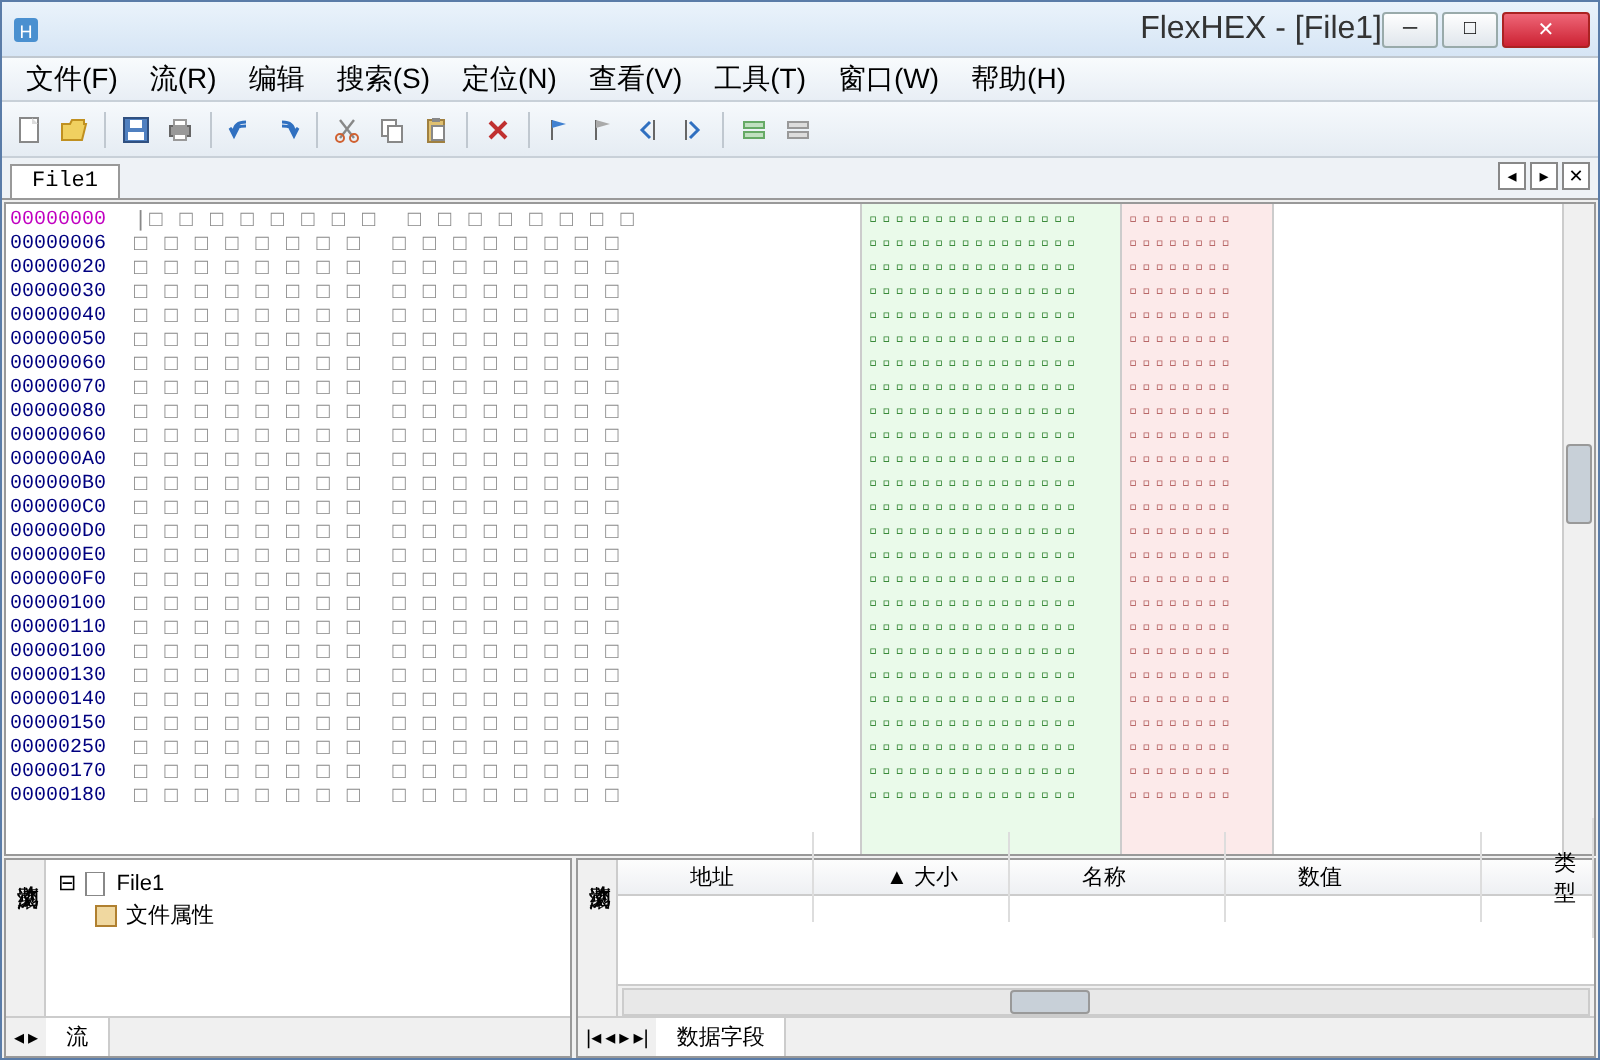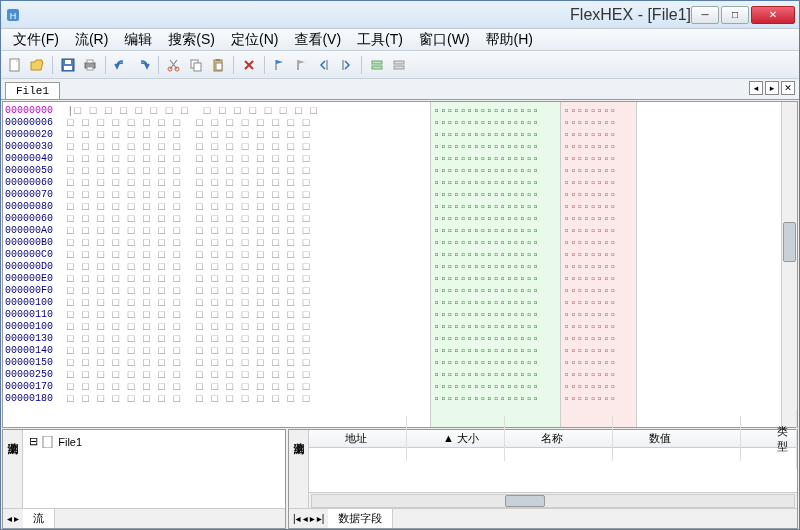--- a/index.html
+++ b/index.html
@@ -326,20 +326,28 @@
         <div class="tree">
           <div class="tree-item">
             <span>⊟</span>
             <span class="tree-icon">
                 <svg viewBox="0 0 12 12">
                   <rect x="1" y="0" width="9" height="12" fill="#fff" stroke="#888"></rect>
                 </svg>
               </span>
             <span>File1</span>
           </div>
+          <div class="tree-item tree-ind">
+            <span class="tree-icon">
+                <svg viewBox="0 0 12 12">
+                  <rect x="1" y="1" width="10" height="10" fill="#f0d8a0" stroke="#b08030"></rect>
+                </svg>
+              </span>
+            <span>文件属性</span>
+          </div>
         </div>
       </div>
       <div class="panel-tabs">
         <div class="nav-arrows">
           <span class="nav-a">◂</span>
           <span class="nav-a">▸</span>
         </div>
         <div class="ptab">流</div>
       </div>
     </div>

